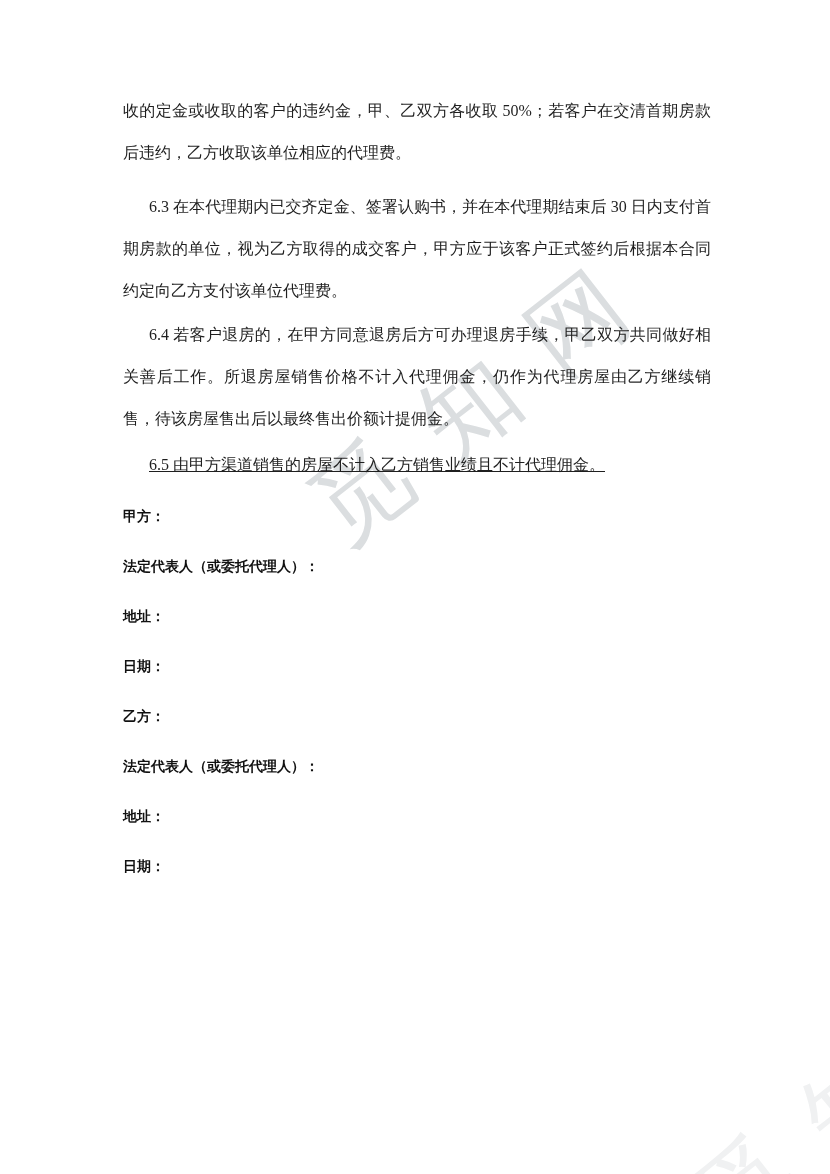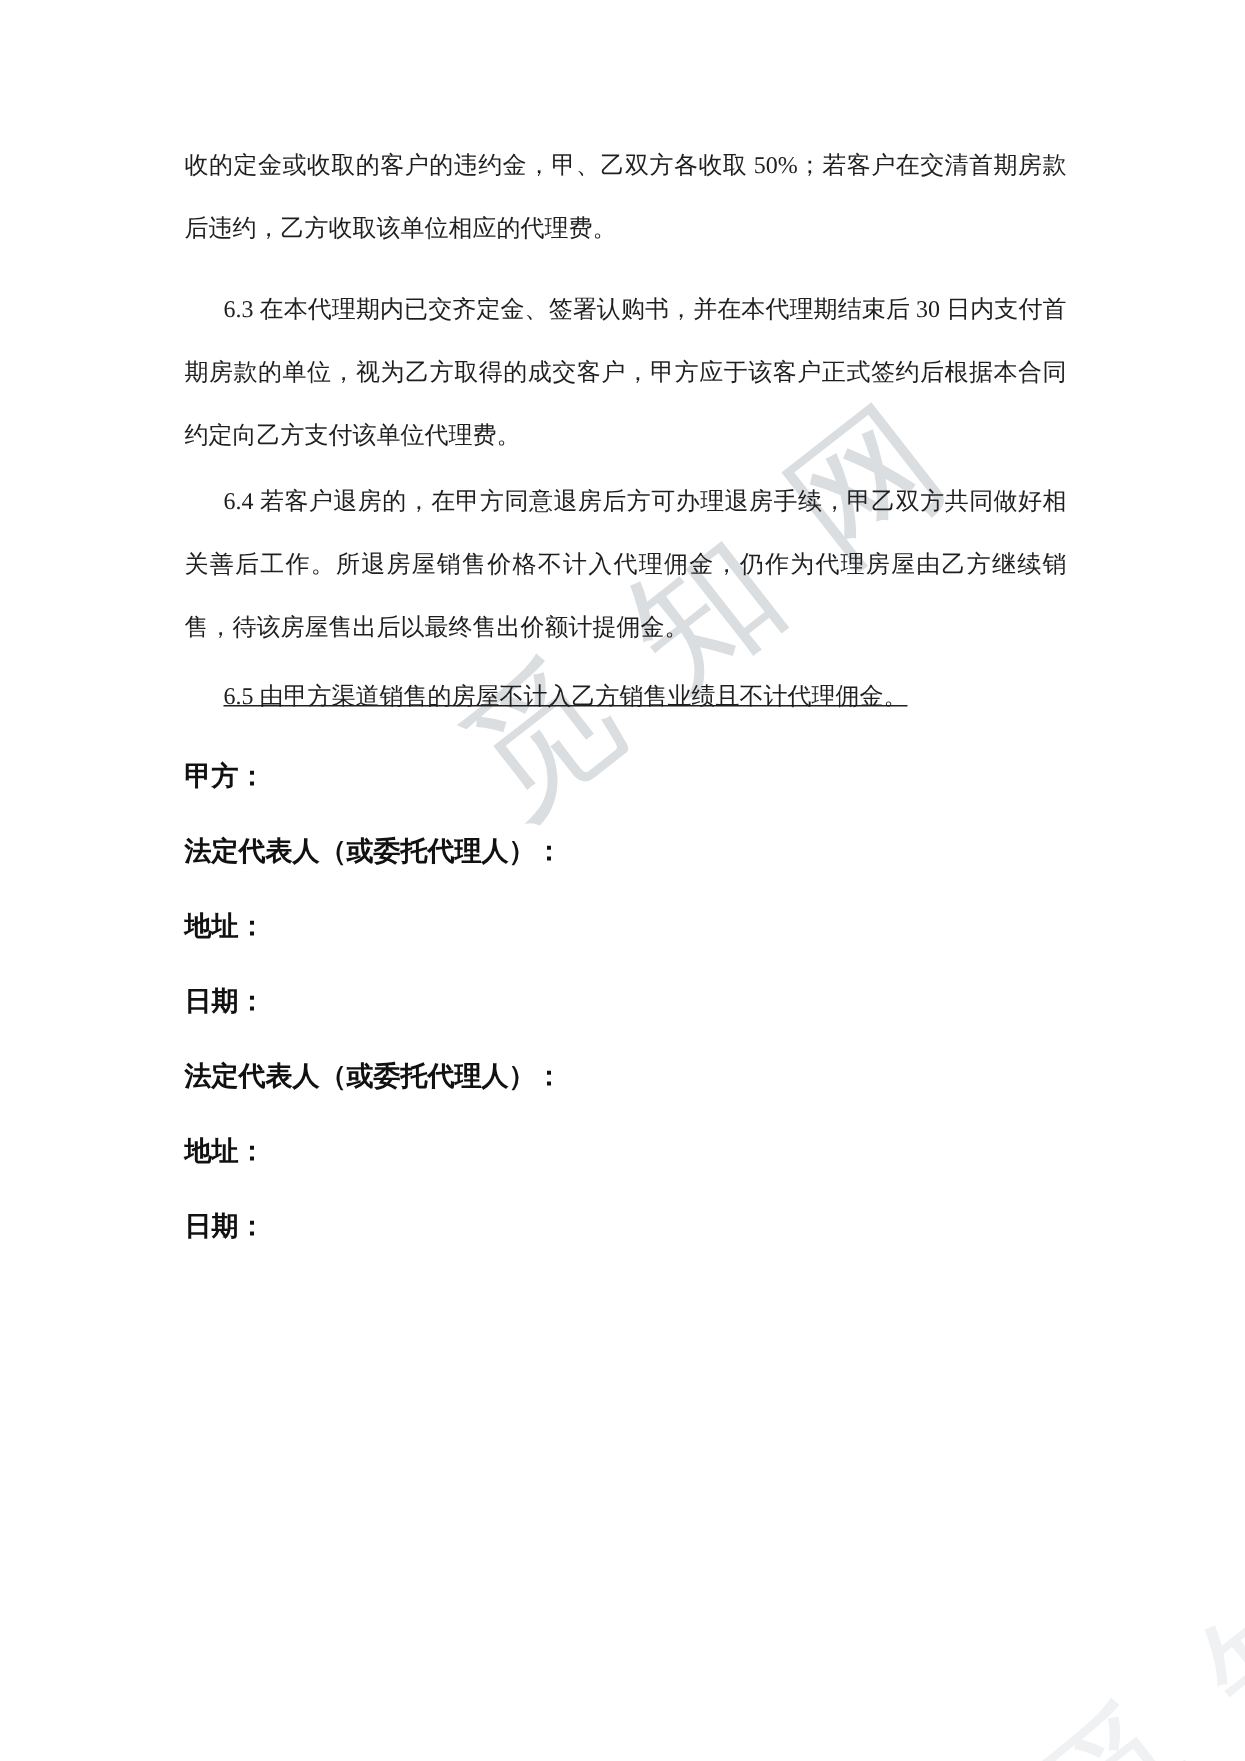--- a/index.html
+++ b/index.html
@@ -30,21 +30,21 @@
     text-justify: inter-character;
     color: #1f1f1f;
   }
   .indent { text-indent: 26px; }
   .sp-lg { margin-top: 12px; }
   .sp-sm { margin-top: 2px; font-family: Liberation Serif, serif; }
   .sp-md { margin-top: 4px; text-decoration: underline; }
   .sig-block { margin: 0; }
   .sig-block.first { margin-top: 6px; }
   .sig-line {
-    font-size: 18px;
+    font-size: 14px;
     line-height: 50px;
     font-weight: bold;
     color: #111111;
     white-space: nowrap;
   }
   .watermark {
     position: absolute;
     white-space: nowrap;
     font-family: "Liberation Sans", "DejaVu Sans", sans-serif;
     transform-origin: 0 0;
@@ -87,19 +87,20 @@
     <p class="body-par indent sp-md">6.5 由甲方渠道销售的房屋不计入乙方销售业绩且不计代理佣金。</p>
 
     <div class="sig-block first">
       <div class="sig-line">甲方：</div>
       <div class="sig-line">法定代表人（或委托代理人）：</div>
       <div class="sig-line">地址：</div>
       <div class="sig-line">日期：</div>
     </div>
 
     <div class="sig-block">
+      <div class="sig-line">乙方：</div>
       <div class="sig-line">法定代表人（或委托代理人）：</div>
       <div class="sig-line">地址：</div>
       <div class="sig-line">日期：</div>
     </div>
 
   </div>
 </div>
 
 </body></html>

